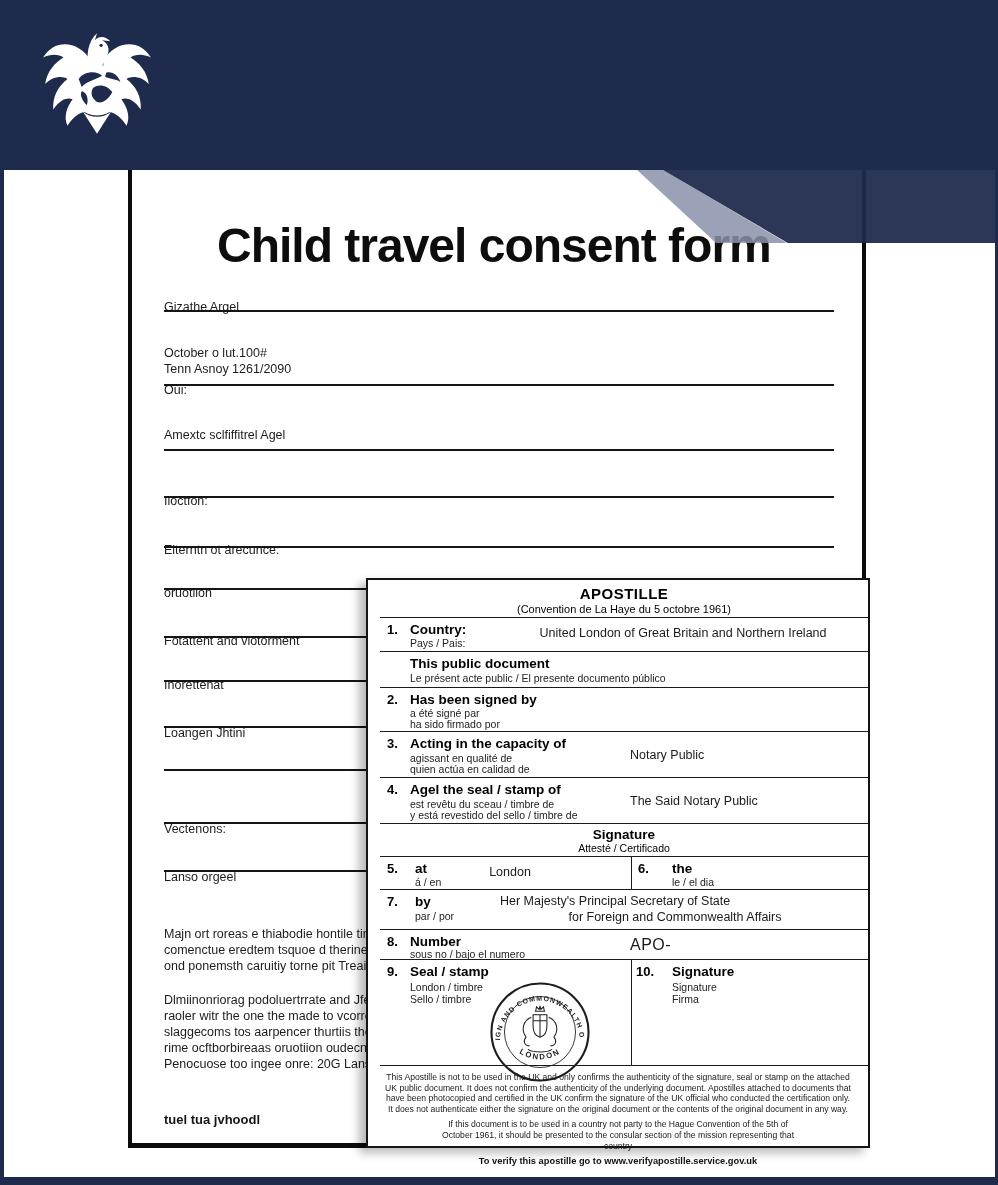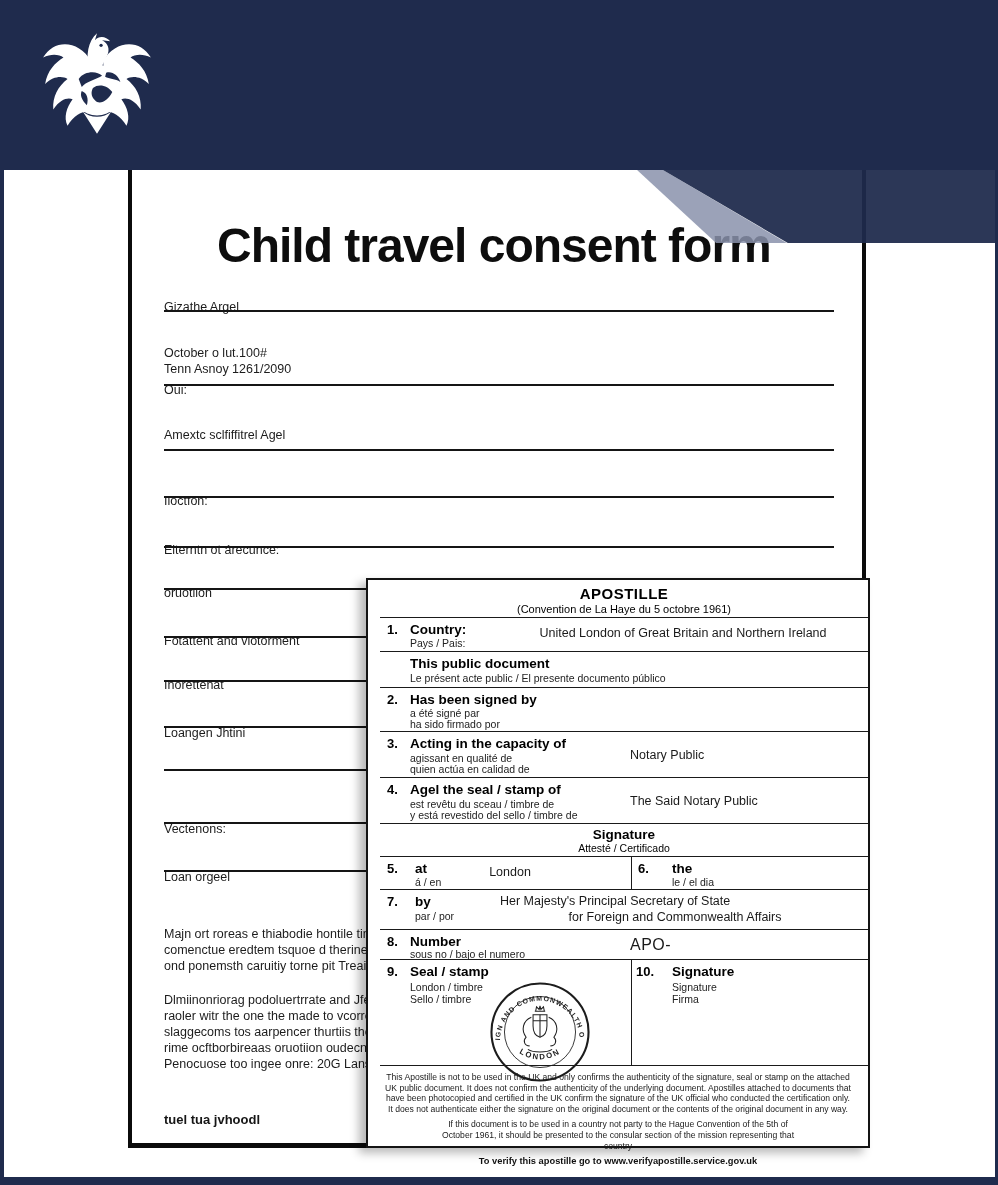--- a/index.html
+++ b/index.html
@@ -119,21 +119,21 @@
     <div class="fline" style="top:510px"></div>
 
     <div class="ffield" style="top:556px">Loangen Jhtini</div>
     <div class="fline" style="top:556px"></div>
 
     <div class="fline" style="top:599px"></div>
 
     <div class="ffield" style="top:652px">Vectenons:</div>
     <div class="fline" style="top:652px"></div>
 
-    <div class="ffield" style="top:700px">Loan orgeel</div>
+    <div class="ffield" style="top:700px">Lanso orgeel</div>
     <div class="fline" style="top:700px"></div>
 
     <div class="fpara" style="top:756px">
       <div>Majn ort roreas e thiabodie hontile tins t</div>
       <div>comenctue eredtem tsquoe d therines p</div>
       <div>ond ponemsth caruitiy torne pit Treailyeo</div>
     </div>
 
     <div class="fpara" style="top:822px">
       <div>Dlmiinonriorag podoluertrrate and Jfee</div>

